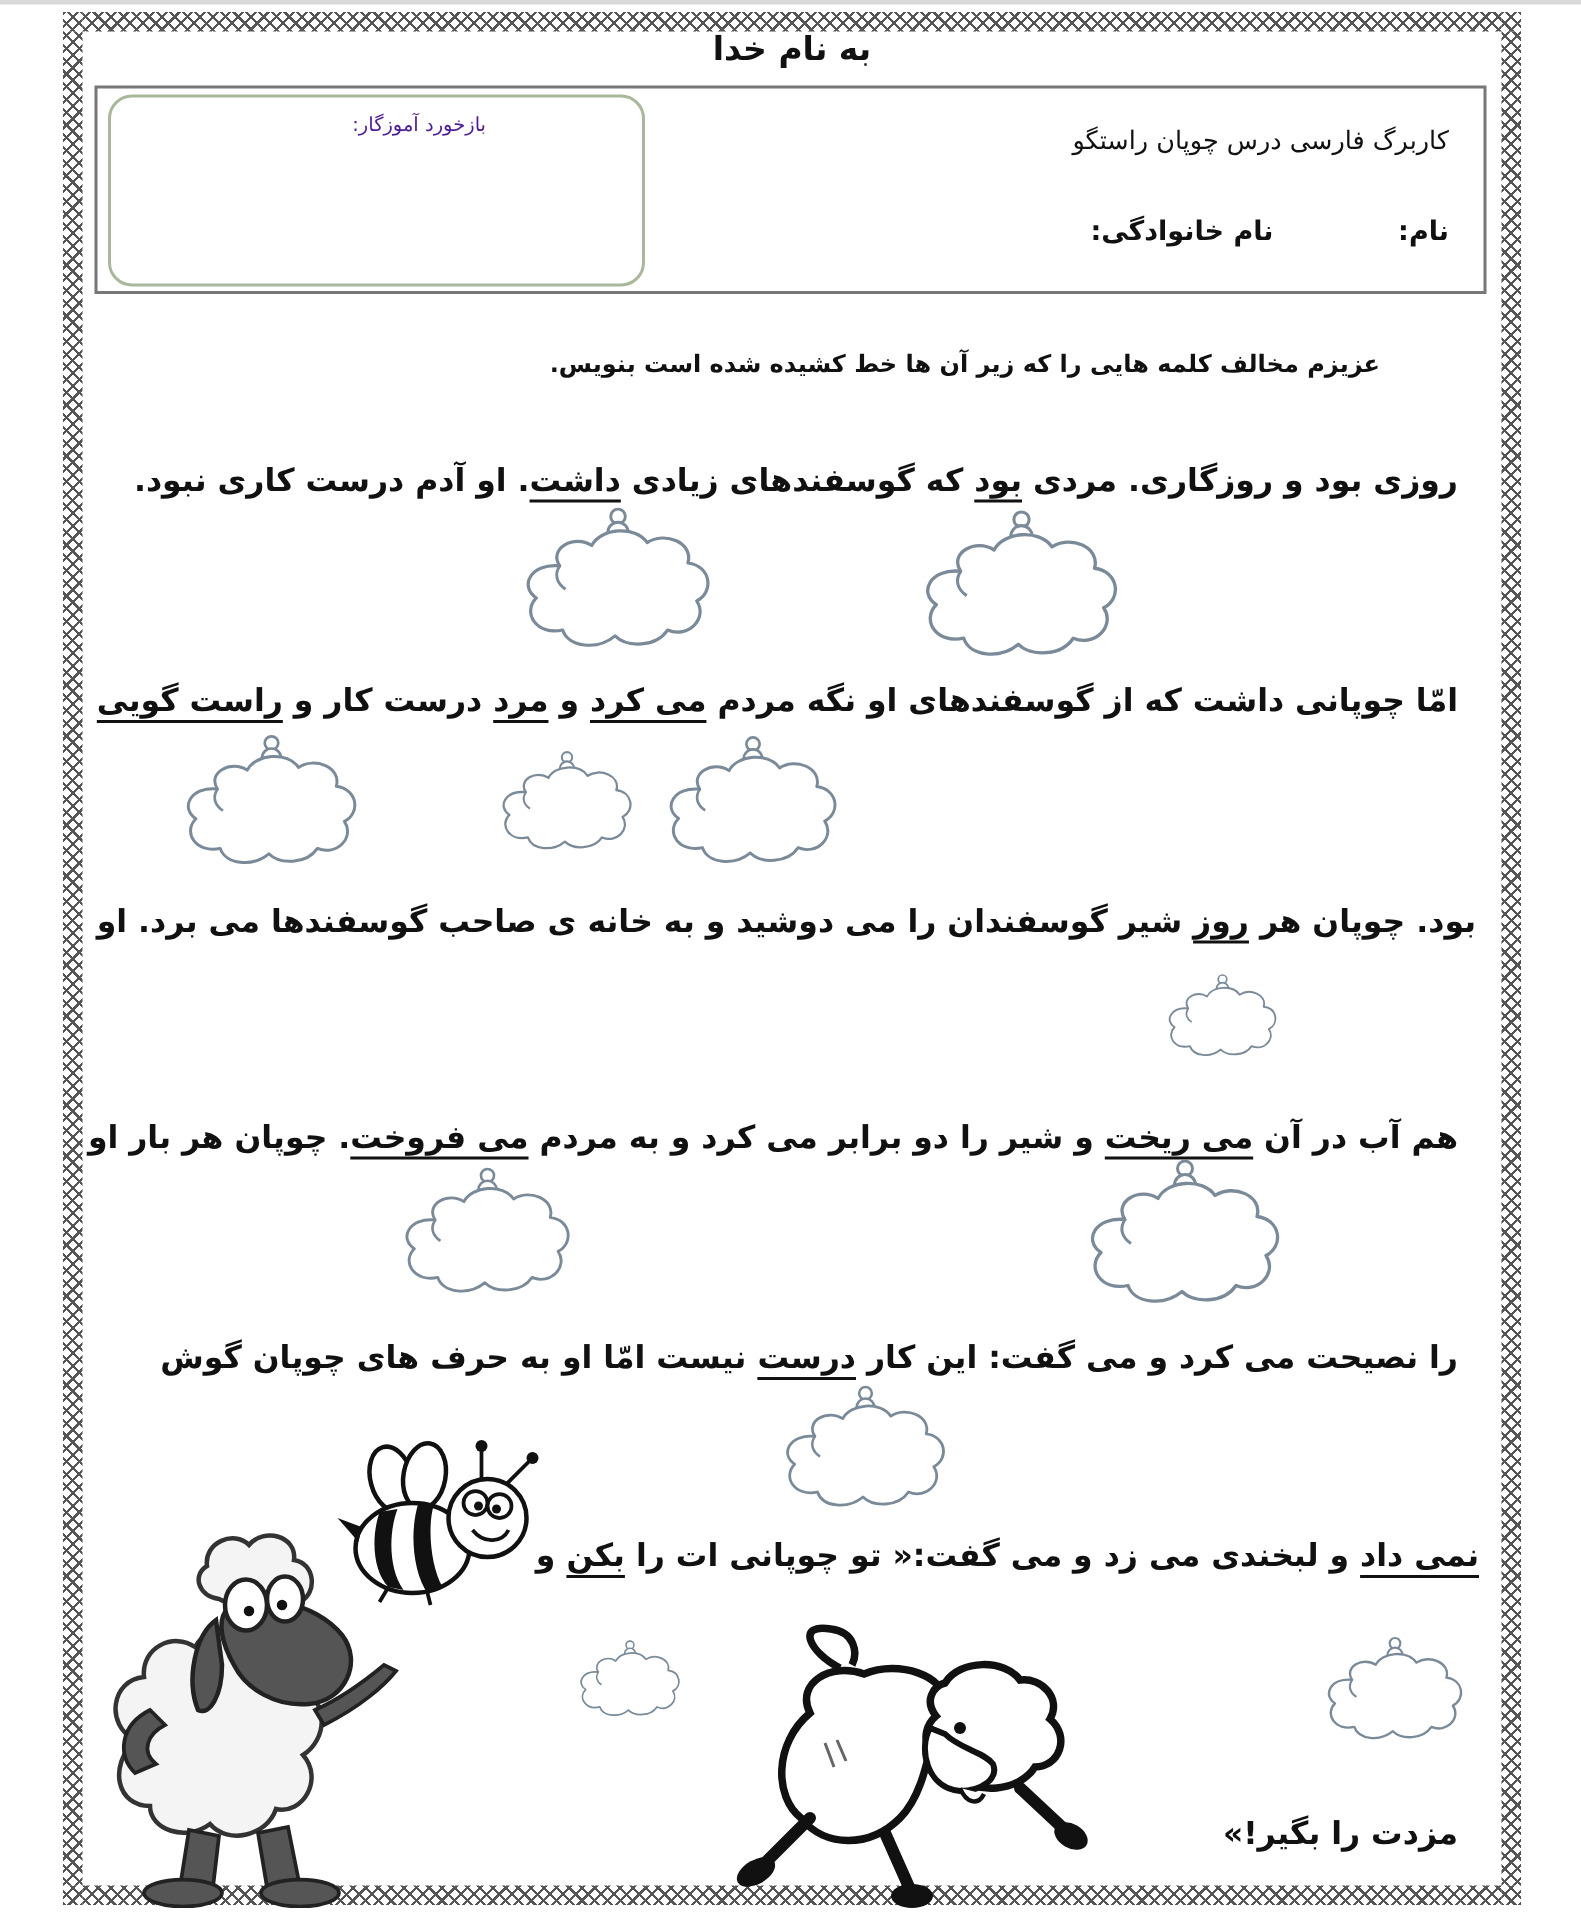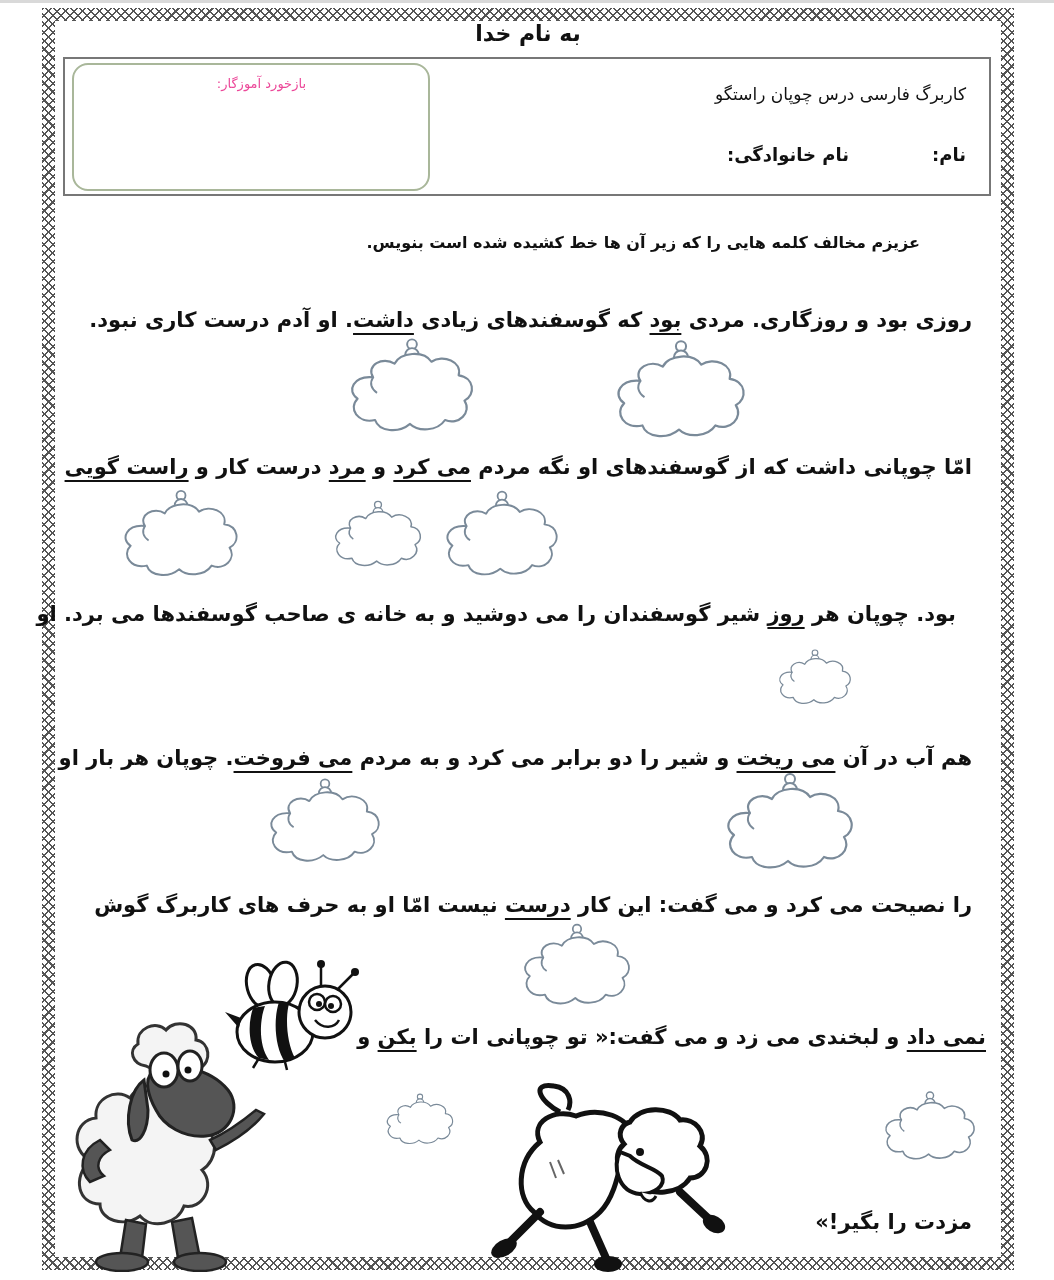--- a/index.html
+++ b/index.html
@@ -31,22 +31,22 @@
   }
   .header-box {
     position: absolute; left: 63px; top: 57px; width: 928px; height: 139px;
     box-sizing: border-box; border: 2px solid #777;
   }
   .feedback-box {
     position: absolute; left: 72px; top: 63px; width: 358px; height: 128px;
     box-sizing: border-box; border: 2px solid #a9b79a; border-radius: 16px;
   }
   .feedback-label {
-    position: absolute; left: 136px; top: 76px; width: 170px;
-    font-size: 13px; color: #ec4899; direction: rtl; text-align: right;
+    position: absolute; left: 154px; top: 76px; width: 170px;
+    font-size: 13px; color: #4c1d95; direction: rtl; text-align: right;
   }
   .worksheet-title {
     position: absolute; right: 88px; top: 84px; font-size: 17px; font-weight: normal; direction: rtl;
   }
   .name-label { position: absolute; right: 88px; top: 144px; font-size: 18px; font-weight: bold; direction: rtl; }
   .family-label { position: absolute; right: 205px; top: 144px; font-size: 18px; font-weight: bold; direction: rtl; }
 
   .instruction {
     position: absolute; left: 100px; width: 820px; top: 233px;
     font-size: 16px; font-weight: bold; direction: rtl; text-align: right;
@@ -81,30 +81,30 @@
 <div class="instruction">عزیزم مخالف کلمه هایی را که زیر آن ها خط کشیده شده است بنویس.</div>
 
 <div class="story-line" style="right:82px; top:308px;">
   <span>روزی بود و روزگاری. مردی </span><span class="u">بود</span><span> که گوسفندهای زیادی </span><span class="u">داشت</span><span>. او آدم درست کاری نبود.</span>
 </div>
 
 <div class="story-line" style="right:82px; top:455px;">
   <span>امّا چوپانی داشت که از گوسفندهای او نگه مردم </span><span class="u">می کرد</span><span> و </span><span class="u">مرد</span><span> درست کار و </span><span class="u">راست گویی</span>
 </div>
 
-<div class="story-line" style="right:98px; top:602px;margin-left:38px;">
+<div class="story-line" style="right:70px; top:602px;margin-left:38px;">
   <span>بود. چوپان هر </span><span class="u">روز</span><span> شیر گوسفندان را می دوشید و به خانه ی صاحب گوسفندها می برد. او</span>
 </div>
 
 <div class="story-line" style="right:82px; top:746px;">
   <span>هم آب در آن </span><span class="u">می ریخت</span><span> و شیر را دو برابر می کرد و به مردم </span><span class="u">می فروخت</span><span>. چوپان هر بار او</span>
 </div>
 
 <div class="story-line" style="right:82px; top:893px;">
-  <span>را نصیحت می کرد و می گفت: این کار </span><span class="u">درست</span><span> نیست امّا او به حرف های کاربرگ گوش</span>
+  <span>را نصیحت می کرد و می گفت: این کار </span><span class="u">درست</span><span> نیست امّا او به حرف های چوپان گوش</span>
 </div>
 
 <div class="story-line" style="right:68px; top:1025px;">
   <span class="u">نمی داد</span><span> و لبخندی می زد و می گفت:« تو چوپانی ات را </span><span class="u">بکن</span><span> و</span>
 </div>
 
 <div class="story-line" style="right:82px; top:1210px;">مزدت را بگیر!»</div>
 
 <svg width="0" height="0" style="position:absolute">
   <defs>

